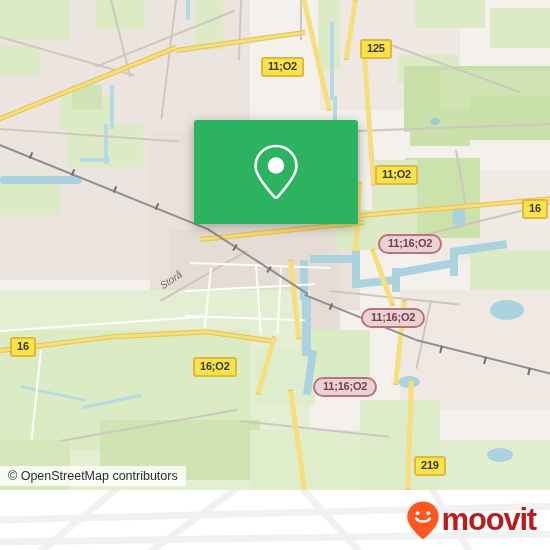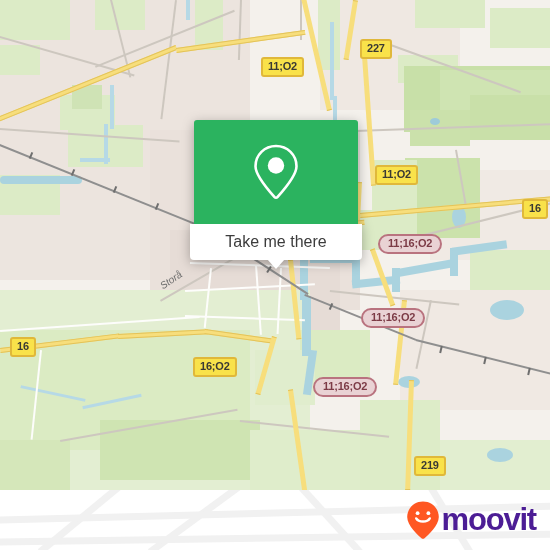--- a/index.html
+++ b/index.html
@@ -120,21 +120,21 @@
     display:flex;align-items:center;
     font-size:17px;color:#3b3b3b;
     font-family:"Liberation Sans", sans-serif;
     white-space:nowrap;
   }
   #logo{
     position:absolute;right:14px;top:0;height:60px;
     display:flex;align-items:center;gap:2px;
   }
   #logo-text{
-    font-size:31px;font-weight:bold;color:#4c1d95;
+    font-size:31px;font-weight:bold;color:#b91c1c;
     letter-spacing:-1.2px;
     font-family:"Liberation Sans", sans-serif;
   }
 </style>
 </head>
 <body>
 
 <div id="page">
 
   <div id="map">
@@ -270,46 +270,43 @@
     <div class="railtick" style="left:330px;top:303px;width:2px;height:7px;transform:rotate(22deg);"></div>
     <div class="railtick" style="left:372px;top:320px;width:2px;height:7px;transform:rotate(22deg);"></div>
     <div class="railtick" style="left:440px;top:346px;width:2px;height:7px;transform:rotate(14deg);"></div>
     <div class="railtick" style="left:484px;top:357px;width:2px;height:7px;transform:rotate(14deg);"></div>
     <div class="railtick" style="left:528px;top:368px;width:2px;height:7px;transform:rotate(14deg);"></div>
 
     <div class="riverlabel" style="left:158px;top:282px;">Storå</div>
 
     <div id="shields">
         <div class="shield" style="left: 261px; top: 57px;">11;O2</div>
-        <div class="shield" style="left: 360px; top: 39px;">227</div>
+        <div class="shield" style="left: 360px; top: 39px;">125</div>
         <div class="shield" style="left: 375px; top: 165px;">11;O2</div>
         <div class="shield" style="left: 522px; top: 199px;">16</div>
         <div class="shield-pink" style="left: 378px; top: 234px;">11;16;O2</div>
         <div class="shield-pink" style="left: 361px; top: 308px;">11;16;O2</div>
         <div class="shield-pink" style="left: 313px; top: 377px;">11;16;O2</div>
         <div class="shield" style="left: 10px; top: 337px;">16</div>
         <div class="shield" style="left: 193px; top: 357px;">16;O2</div>
         <div class="shield" style="left: 414px; top: 456px;">219</div>
       </div>
 
     <div id="card">
       <div id="card-green">
         <div id="pin-wrap">
           <svg width="48" height="58" viewBox="0 0 48 58" aria-hidden="true">
             <path d="M24 3 C12.5 3 3.5 12 3.5 23.3 C3.5 33 17.5 48.5 22.6 54.2 C23.3 55 24.7 55 25.4 54.2 C30.5 48.5 44.5 33 44.5 23.3 C44.5 12 35.5 3 24 3 Z" fill="none" stroke="#ffffff" stroke-width="2.6"></path>
             <circle cx="24" cy="22.5" r="8.2" fill="#ffffff"></circle>
           </svg>
         </div>
       </div>
-      <div id="card-white">
-        <span id="card-label">Take me there</span>
-        <div id="card-tail"></div>
-      </div>
     </div>
 
+    <div id="osm">© OpenStreetMap contributors</div>
   </div>
 
   <div id="footer">
     <svg id="footer-bg" viewBox="0 0 550 60" preserveAspectRatio="none">
       <g stroke="#f1f1f1" stroke-width="7" fill="none">
         <path d="M40 62 L120 -4"></path>
         <path d="M150 62 L240 -4"></path>
         <path d="M300 -4 L360 62"></path>
         <path d="M430 -4 L470 62"></path>
         <path d="M-4 30 L560 16"></path>

